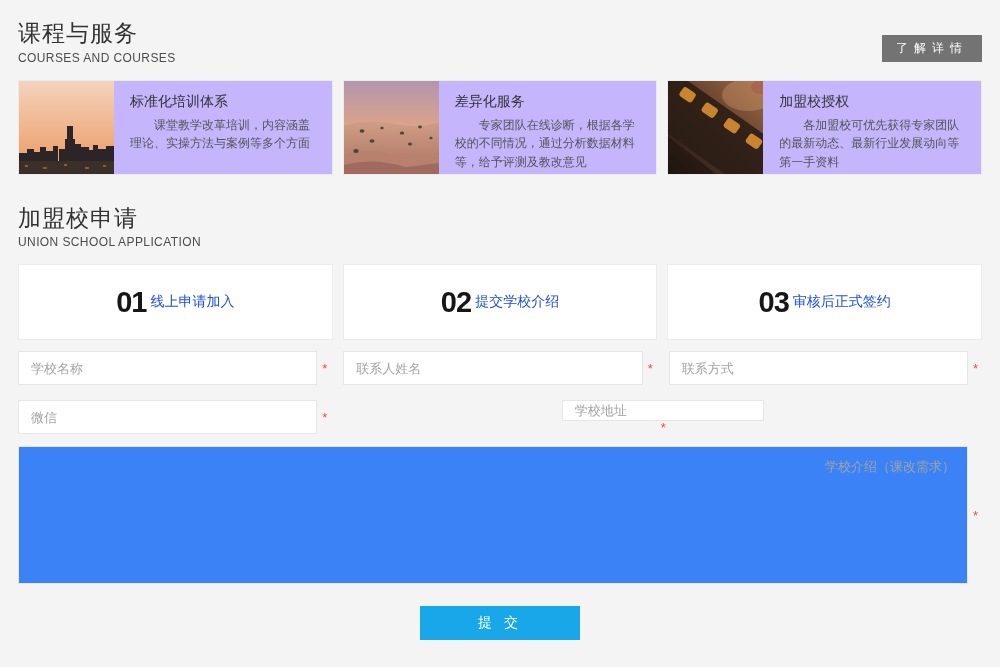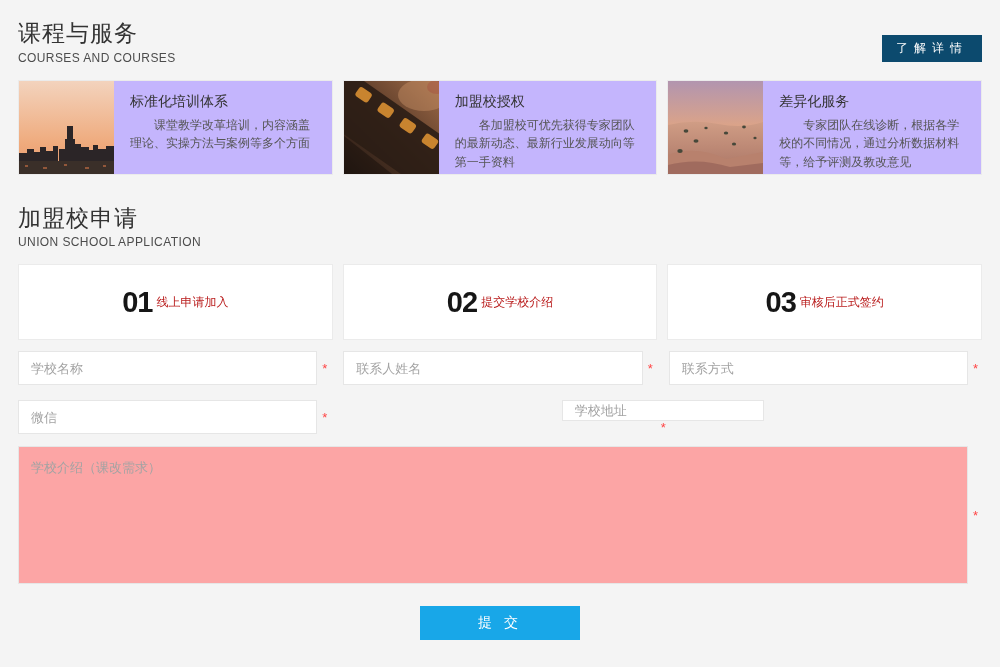--- a/index.html
+++ b/index.html
@@ -21,21 +21,21 @@
   .section-head h2 {
     margin:0; font-size:23px; font-weight:500; color:#333;
     letter-spacing:1px; line-height:1.2;
   }
   .section-head .sub {
     font-size:12px; color:#4c4c4c; margin-top:3px; letter-spacing:0.4px;
   }
   .detail-btn {
     position:absolute; right:0; top:35px;
     width:100px; height:27px;
-    background:#0c4a6e; color:#fff; border:none; cursor:pointer;
+    background:#737373; color:#fff; border:none; cursor:pointer;
     font-size:12px; letter-spacing:6px; padding-left:6px;
     font-family:inherit;
   }
 
   
   .grid3 {
     display:grid; grid-template-columns:repeat(3,1fr); gap:10px;
     margin-top:15px;
   }
   .card {
@@ -53,43 +53,43 @@
 
   .step {
     background:#fff; border:1px solid #ebebeb; height:76px;
     display:flex; align-items:center; justify-content:center; gap:4px;
     box-sizing:border-box;
   }
   .step-num {
     font-size:29px; font-weight:bold; color:#161616; letter-spacing:-1px;
     font-family:"Liberation Sans","DejaVu Sans",sans-serif;
   }
-  .step-label { font-size:12px; color:#b91c1c; }
+  .step-label { font-size:14px; color:#1d4ed8; }
 
   .app-head { margin-top:30px; }
 
   
   .apply-form { margin-top:11px; }
   .form-grid {
     display:grid; grid-template-columns:repeat(3,1fr); gap:12px;
   }
   .form-grid + .form-grid { margin-top:15px; }
   .field { display:flex; align-items:center; min-width:0; }
   .field.span2 { grid-column:2 / 4;flex-direction:column; }
   .field input {
     flex:1; min-width:0; height:34px; box-sizing:border-box;
     border:1px solid #e6e6e6; background:#fff;
     padding:0 12px; font-size:13px; color:#333; outline:none;
     font-family:inherit;
   }
   .field textarea {
     flex:1; min-width:0; height:138px; box-sizing:border-box;
-    border:1px solid #e6e6e6; background:#fca5a5;
+    border:1px solid #e6e6e6; background:#3b82f6;
     padding:11px 12px; font-size:13px; color:#333; outline:none;
-    resize:none; font-family:Liberation Serif, serif; line-height:1.5;
+    resize:none; font-family:Liberation Mono, monospace; line-height:1.5;text-align:right;
   }
   .field input::placeholder, .field textarea::placeholder { color:#a3a3a3; }
   .req {
     flex:none; width:13px; text-align:center; margin-left:1px;
     color:#ff4545; font-size:13px; line-height:1;
   }
   .textarea-row { margin-top:12px; }
 
   .submit-btn {
     display:block; margin:22px auto 0;
@@ -154,49 +154,20 @@
         <div class="card-body">
           <div class="card-title">标准化培训体系</div>
           <p class="card-desc">课堂教学改革培训，内容涵盖理论、实操方法与案例等多个方面</p>
         </div>
       </div>
 
       <div class="card">
         <div class="card-img">
           <svg viewBox="0 0 95 93" preserveAspectRatio="none">
             <defs>
-              <linearGradient id="film3" x1="0" y1="1" x2="1" y2="0">
-                <stop offset="0" stop-color="#241a14"></stop>
-                <stop offset="0.5" stop-color="#5a3a28"></stop>
-                <stop offset="1" stop-color="#a06c48"></stop>
-              </linearGradient>
-            </defs>
-            <rect width="95" height="93" fill="url(#film3)"></rect>
-            <ellipse cx="80" cy="14" rx="26" ry="16" fill="#c89066" opacity="0.45"></ellipse>
-            <ellipse cx="93" cy="6" rx="10" ry="7" fill="#a34438" opacity="0.35"></ellipse>
-            <g transform="rotate(35 47 47)">
-              <rect x="-25" y="24" width="150" height="55" fill="#2a1d15" opacity="0.88"></rect>
-              <rect x="-2" y="30" width="15" height="11" rx="3" fill="#c8842f"></rect>
-              <rect x="25" y="30" width="15" height="11" rx="3" fill="#c8842f"></rect>
-              <rect x="52" y="30" width="15" height="11" rx="3" fill="#c8842f"></rect>
-              <rect x="79" y="30" width="15" height="11" rx="3" fill="#c8842f"></rect>
-            </g>
-            <path d="M0,55 L48,93 L0,93 Z" fill="#1c130e" opacity="0.6"></path>
-          </svg>
-        </div>
-        <div class="card-body">
-          <div class="card-title">加盟校授权</div>
-          <p class="card-desc">各加盟校可优先获得专家团队的最新动态、最新行业发展动向等第一手资料</p>
-        </div>
-      </div>
-
-      <div class="card">
-        <div class="card-img">
-          <svg viewBox="0 0 95 93" preserveAspectRatio="none">
-            <defs>
               <linearGradient id="sky2" x1="0" y1="0" x2="0" y2="1">
                 <stop offset="0" stop-color="#b295af"></stop>
                 <stop offset="1" stop-color="#e0a584"></stop>
               </linearGradient>
               <linearGradient id="sand2" x1="0" y1="0" x2="0" y2="1">
                 <stop offset="0" stop-color="#d09d85"></stop>
                 <stop offset="1" stop-color="#a97465"></stop>
               </linearGradient>
             </defs>
             <rect width="95" height="50" fill="url(#sky2)"></rect>
@@ -214,20 +185,49 @@
               <ellipse cx="87" cy="57" rx="1.6" ry="1.2"></ellipse>
             </g>
           </svg>
         </div>
         <div class="card-body">
           <div class="card-title">差异化服务</div>
           <p class="card-desc">专家团队在线诊断，根据各学校的不同情况，通过分析数据材料等，给予评测及教改意见</p>
         </div>
       </div>
 
+      <div class="card">
+        <div class="card-img">
+          <svg viewBox="0 0 95 93" preserveAspectRatio="none">
+            <defs>
+              <linearGradient id="film3" x1="0" y1="1" x2="1" y2="0">
+                <stop offset="0" stop-color="#241a14"></stop>
+                <stop offset="0.5" stop-color="#5a3a28"></stop>
+                <stop offset="1" stop-color="#a06c48"></stop>
+              </linearGradient>
+            </defs>
+            <rect width="95" height="93" fill="url(#film3)"></rect>
+            <ellipse cx="80" cy="14" rx="26" ry="16" fill="#c89066" opacity="0.45"></ellipse>
+            <ellipse cx="93" cy="6" rx="10" ry="7" fill="#a34438" opacity="0.35"></ellipse>
+            <g transform="rotate(35 47 47)">
+              <rect x="-25" y="24" width="150" height="55" fill="#2a1d15" opacity="0.88"></rect>
+              <rect x="-2" y="30" width="15" height="11" rx="3" fill="#c8842f"></rect>
+              <rect x="25" y="30" width="15" height="11" rx="3" fill="#c8842f"></rect>
+              <rect x="52" y="30" width="15" height="11" rx="3" fill="#c8842f"></rect>
+              <rect x="79" y="30" width="15" height="11" rx="3" fill="#c8842f"></rect>
+            </g>
+            <path d="M0,55 L48,93 L0,93 Z" fill="#1c130e" opacity="0.6"></path>
+          </svg>
+        </div>
+        <div class="card-body">
+          <div class="card-title">加盟校授权</div>
+          <p class="card-desc">各加盟校可优先获得专家团队的最新动态、最新行业发展动向等第一手资料</p>
+        </div>
+      </div>
+
     </div>
 
     <div class="section-head app-head">
       <h2>加盟校申请</h2>
       <div class="sub">UNION SCHOOL APPLICATION</div>
     </div>
 
     <div class="grid3">
       <div class="step">
         <span class="step-num">01</span>

